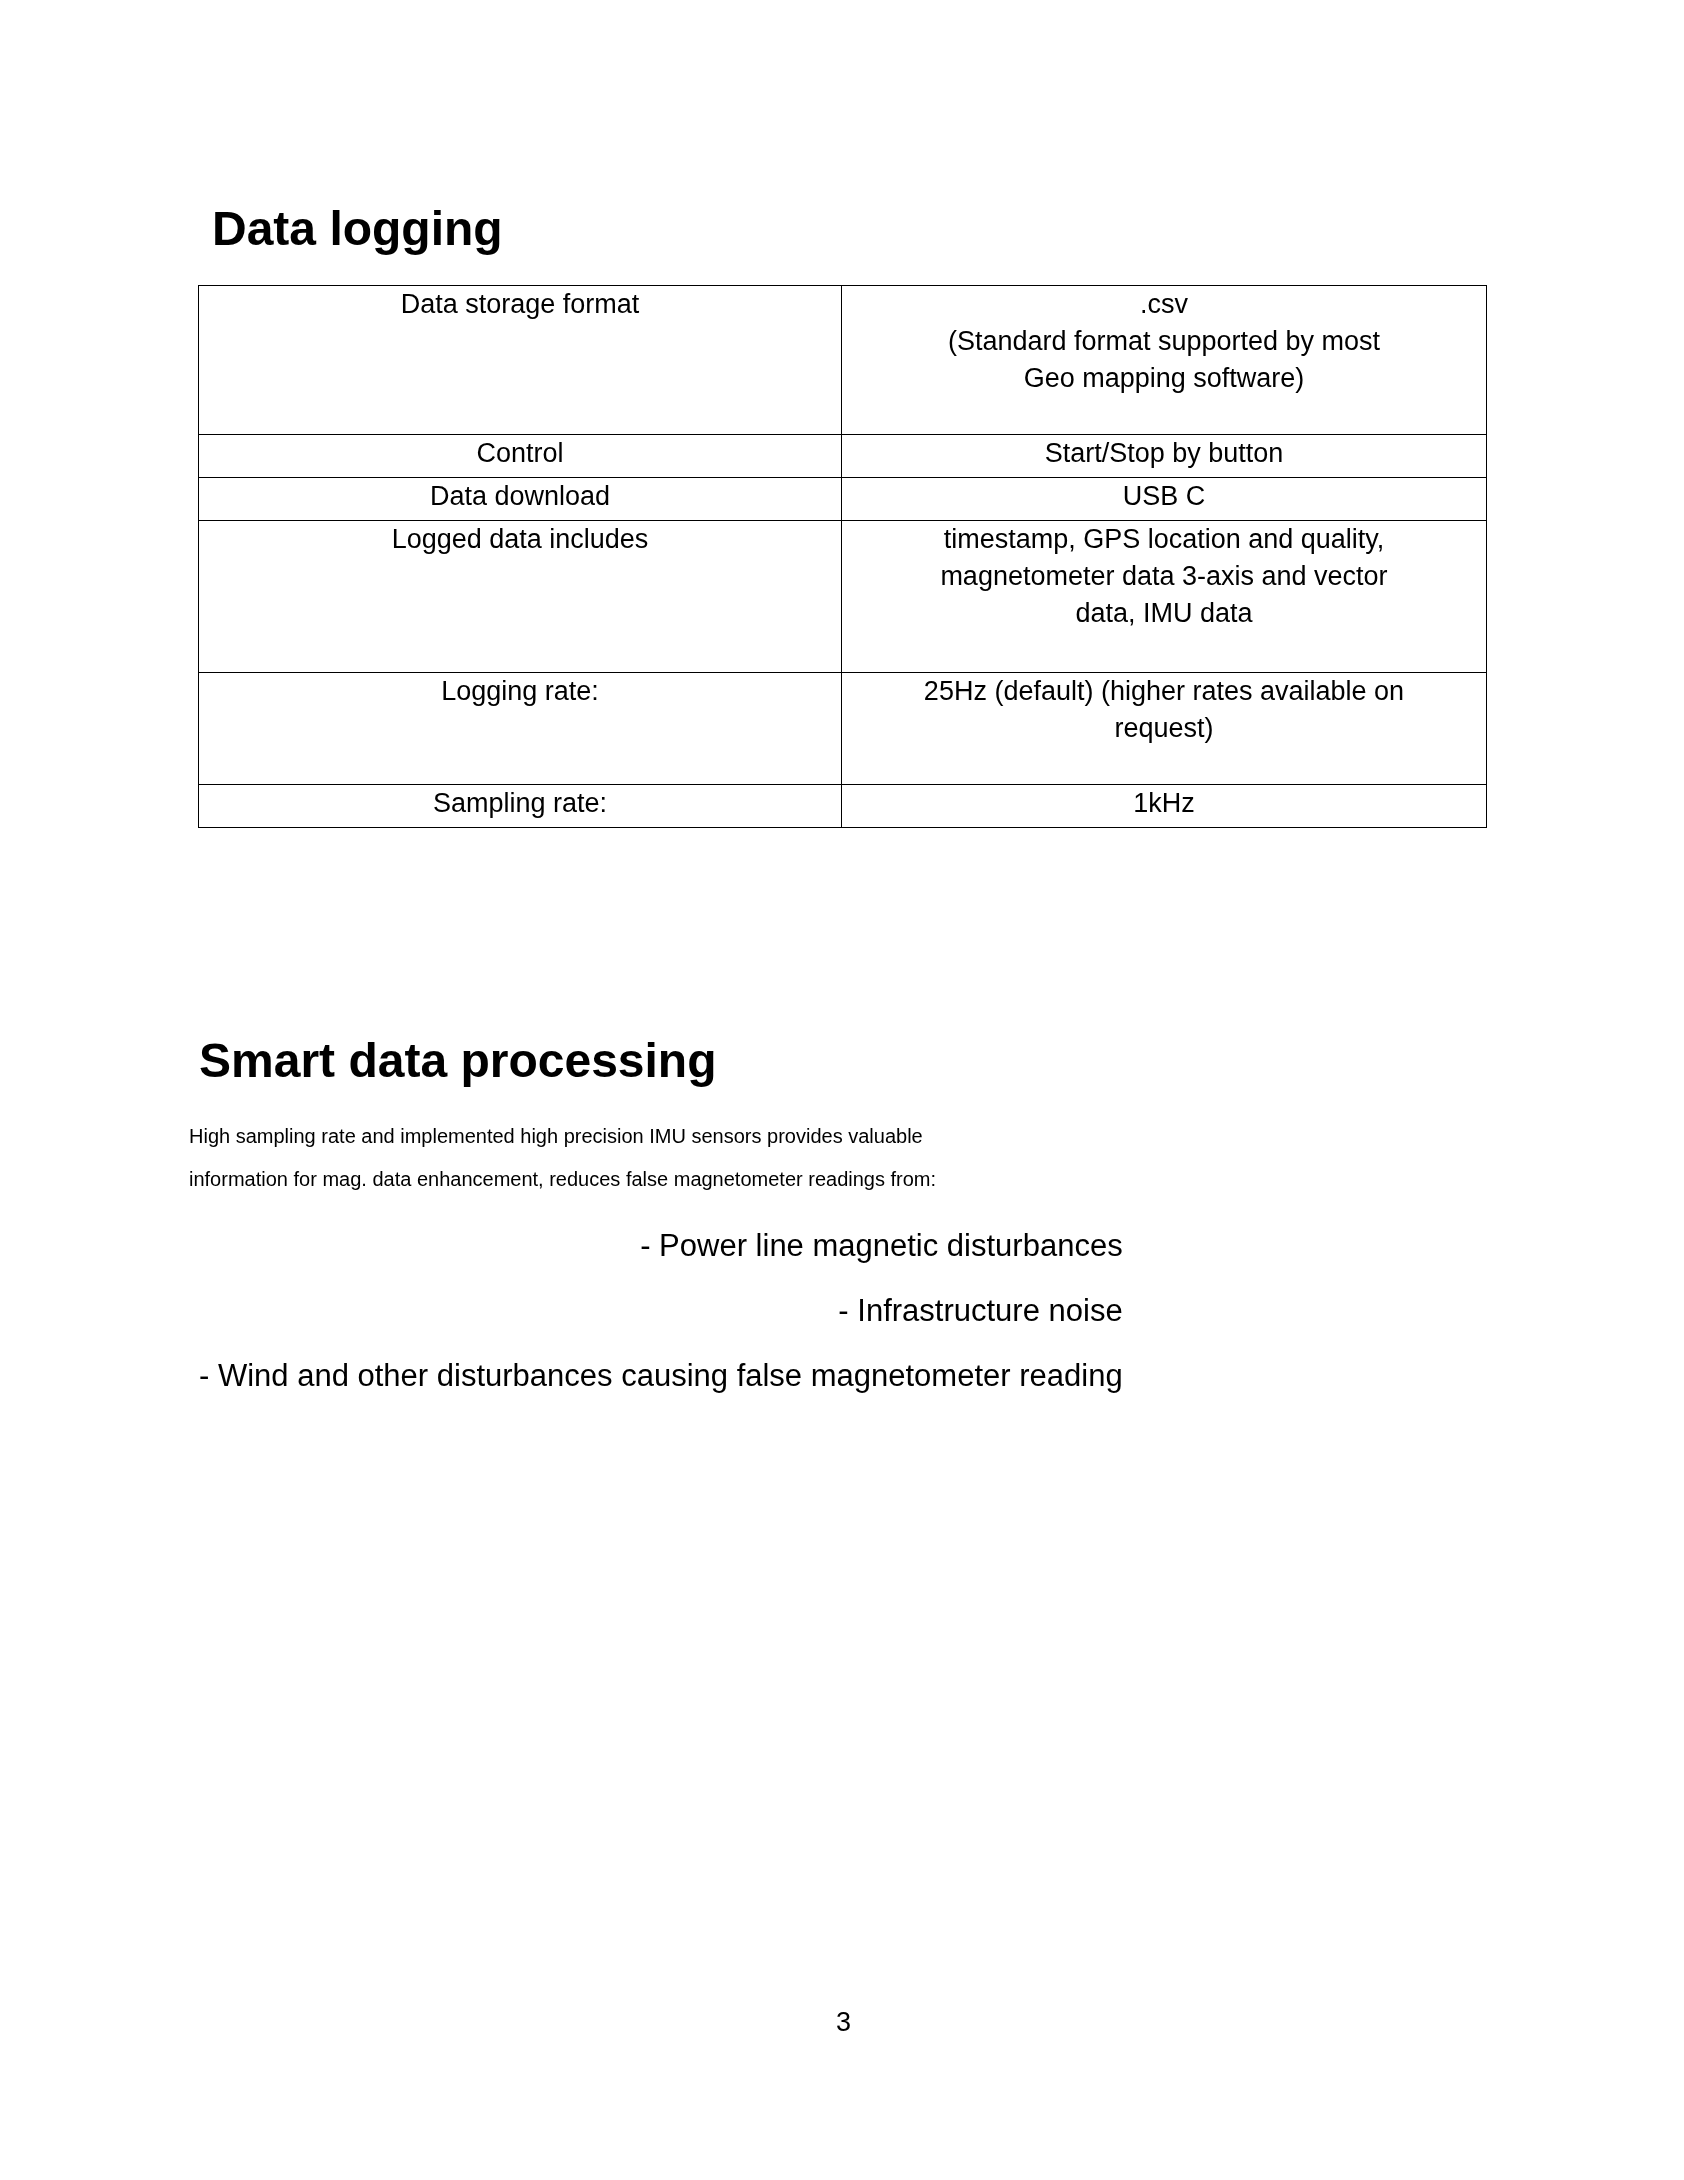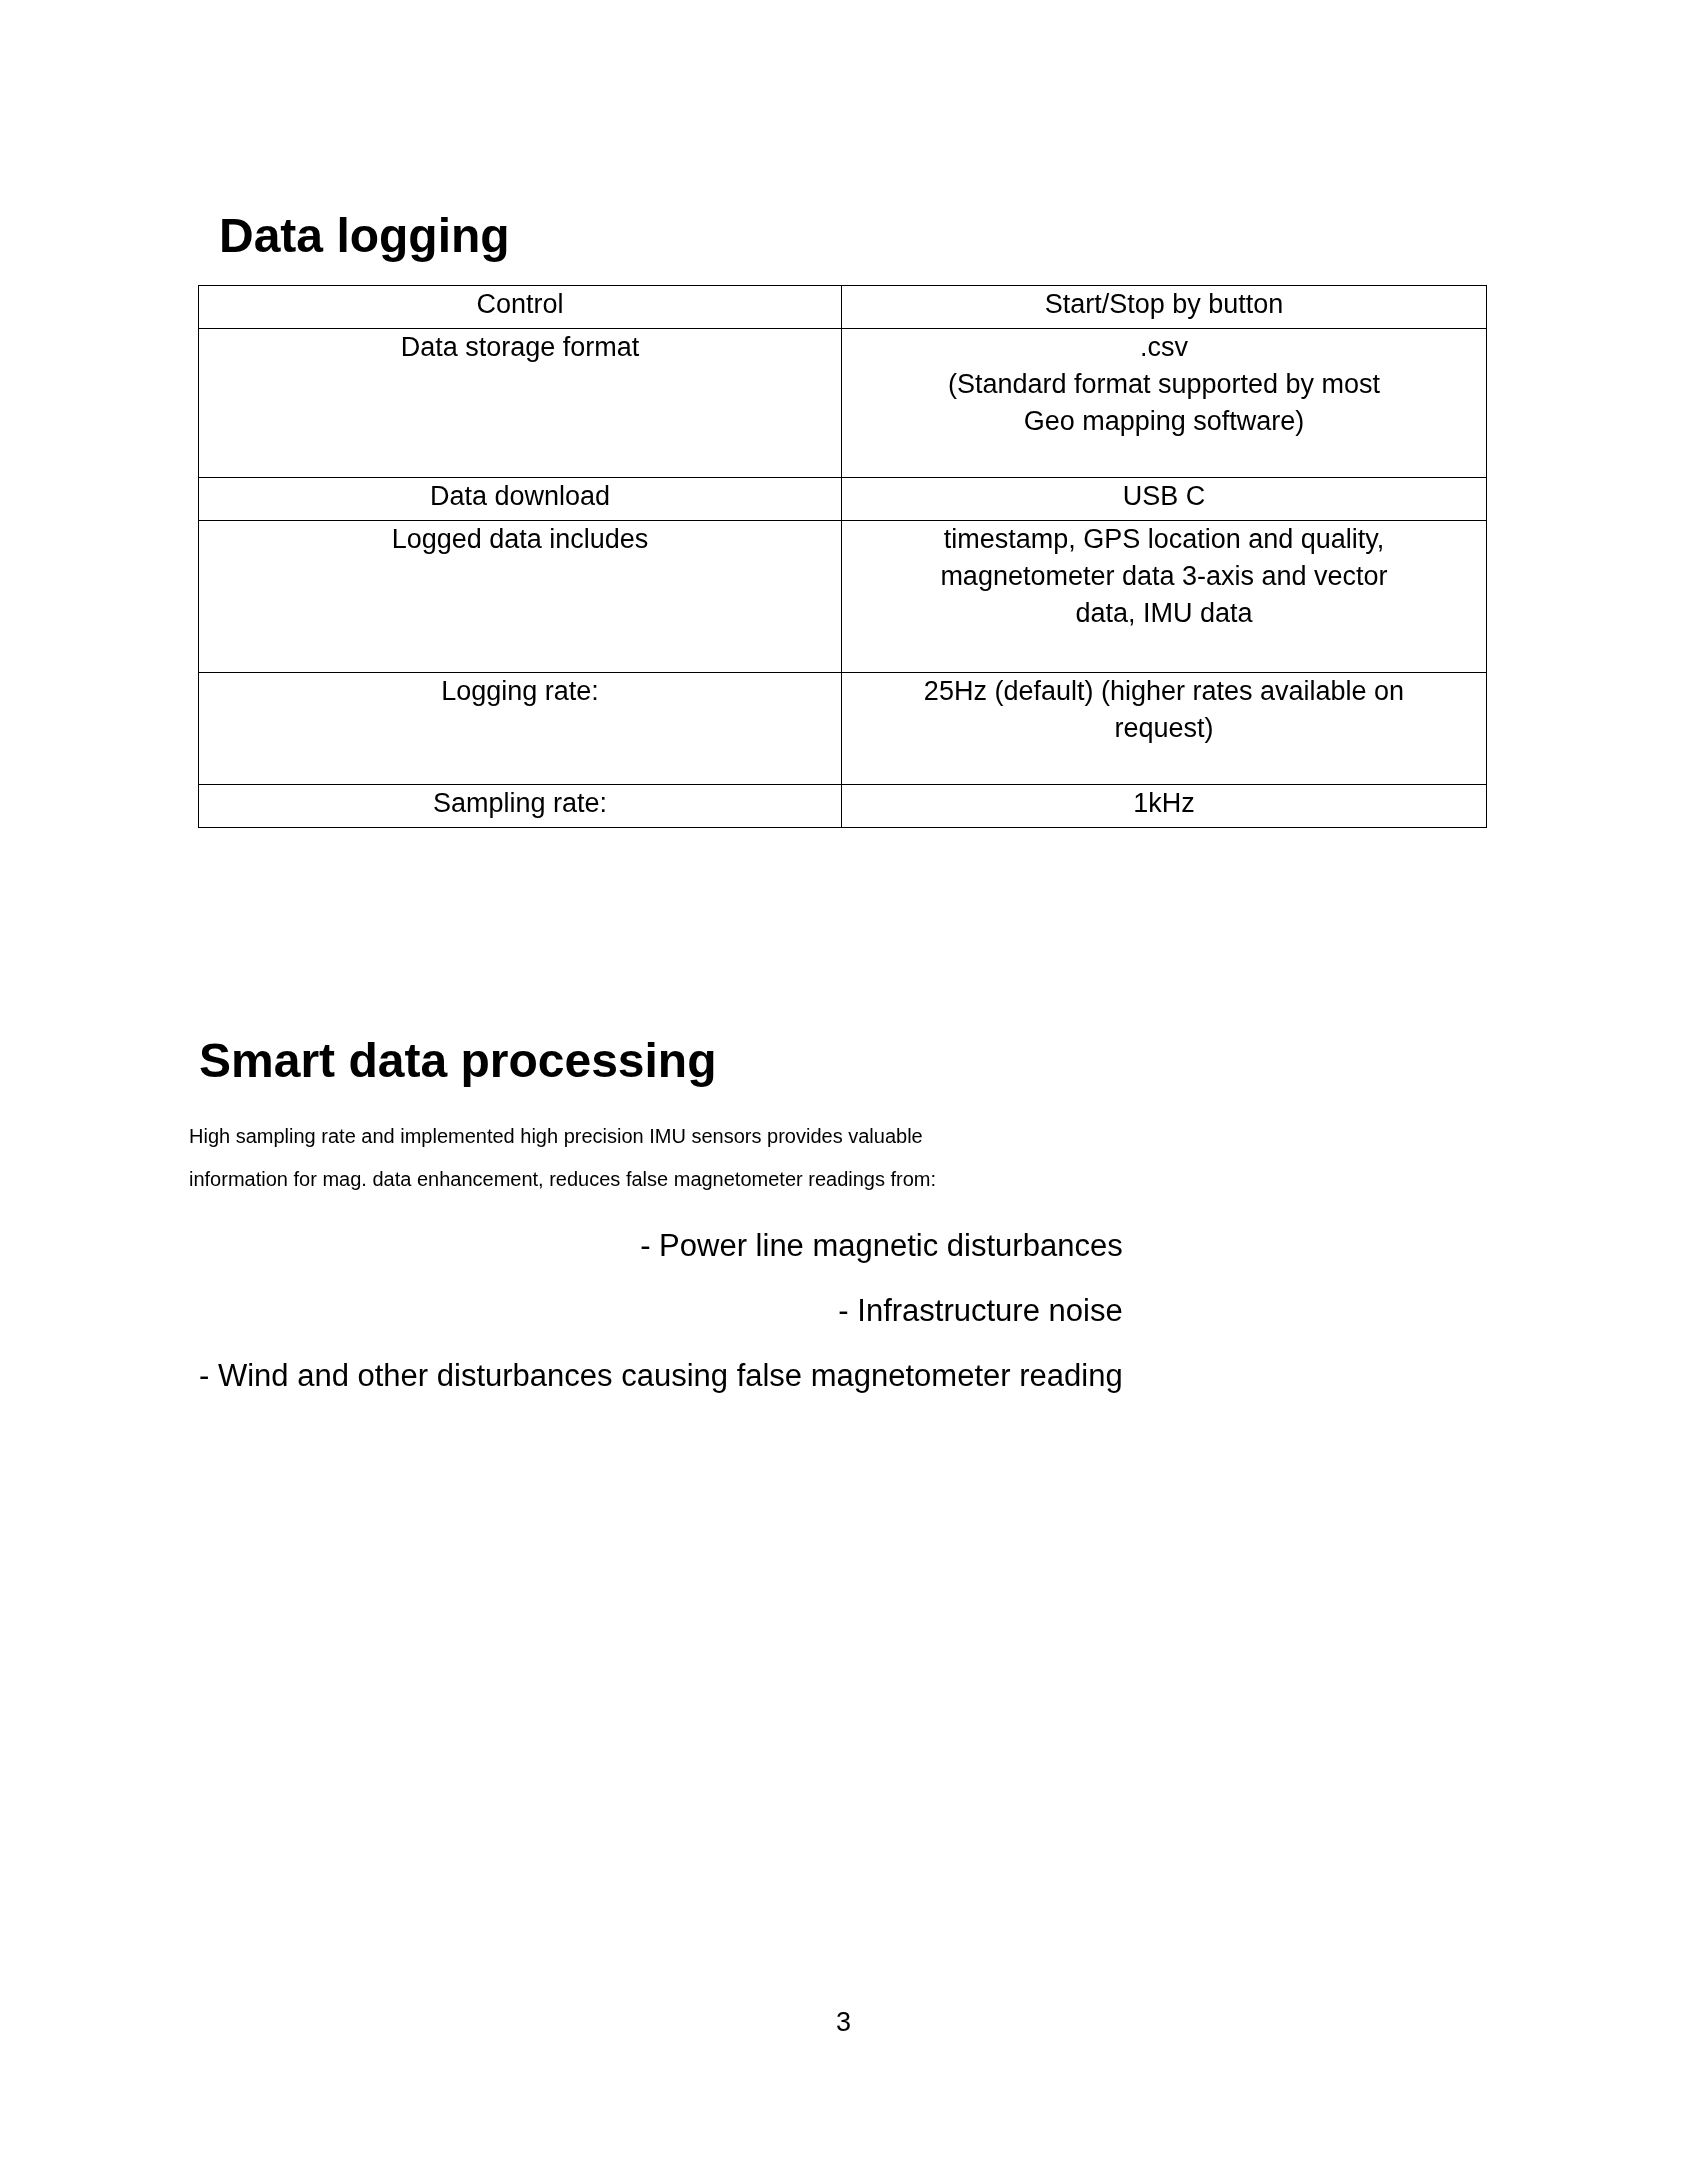--- a/index.html
+++ b/index.html
@@ -1,47 +1,47 @@
 <!DOCTYPE html>
 <html style="font-size:13.6px"><head>
 <meta charset="utf-8">
 <style>
   html, body { margin:0; padding:0; background:#ffffff; }
   body { width:1685px; height:2181px; position:relative; overflow:hidden;
          font-family:"Liberation Sans", "DejaVu Sans", sans-serif; color:#000; }
-  .h1 { position:absolute; left:208px; top:201px; font-size:48px; line-height:48px; font-weight:bold; margin:11px; white-space:nowrap; }
+  .h1 { position:absolute; left:208px; top:201px; font-size:48px; line-height:48px; font-weight:bold; margin:4px; white-space:nowrap; }
   .h2 { position:absolute; left:199px; top:1037px; font-size:48px; line-height:48px; font-weight:bold; margin:0; white-space:nowrap; }
   .spec-table { position:absolute; left:198px; top:285px; width:1289px; border-collapse:collapse; table-layout:fixed; }
   .spec-table td { border:1.7px solid #000; padding:0; vertical-align:top; text-align:center;
                    font-size:27px; line-height:37px; }
   .spec-table td.label { width:642px; }
   .para { position:absolute; left:189px; top:1115px; width:1329px; font-size:20px; line-height:43px; margin:0; }
   .bullets { position:absolute; left:199px; top:1230px; margin:0; padding:0; list-style:none;text-align:right; }
   .bullets li { font-size:31px; line-height:31px; height:31px; margin-bottom:34px; white-space:nowrap; }
   .pagenum { position:absolute; left:801px; width:85px; top:2009px; text-align:center; font-size:27px; line-height:27px; }
 </style>
 </head>
 <body>
 
 <h1 class="h1">Data logging</h1>
 
 <table class="spec-table">
   <tbody>
-    <tr style="height:43px">
-      <td class="label">Control</td>
-      <td class="value">
-        <div>Start/Stop by button</div>
-      </td>
-    </tr>
     <tr style="height:149px">
       <td class="label">Data storage format</td>
       <td class="value">
         <div>.csv</div>
         <div>(Standard format supported by most</div>
         <div>Geo mapping software)</div>
+      </td>
+    </tr>
+    <tr style="height:43px">
+      <td class="label">Control</td>
+      <td class="value">
+        <div>Start/Stop by button</div>
       </td>
     </tr>
     <tr style="height:43px">
       <td class="label">Data download</td>
       <td class="value">
         <div>USB C</div>
       </td>
     </tr>
     <tr style="height:152px">
       <td class="label">Logged data includes</td>

